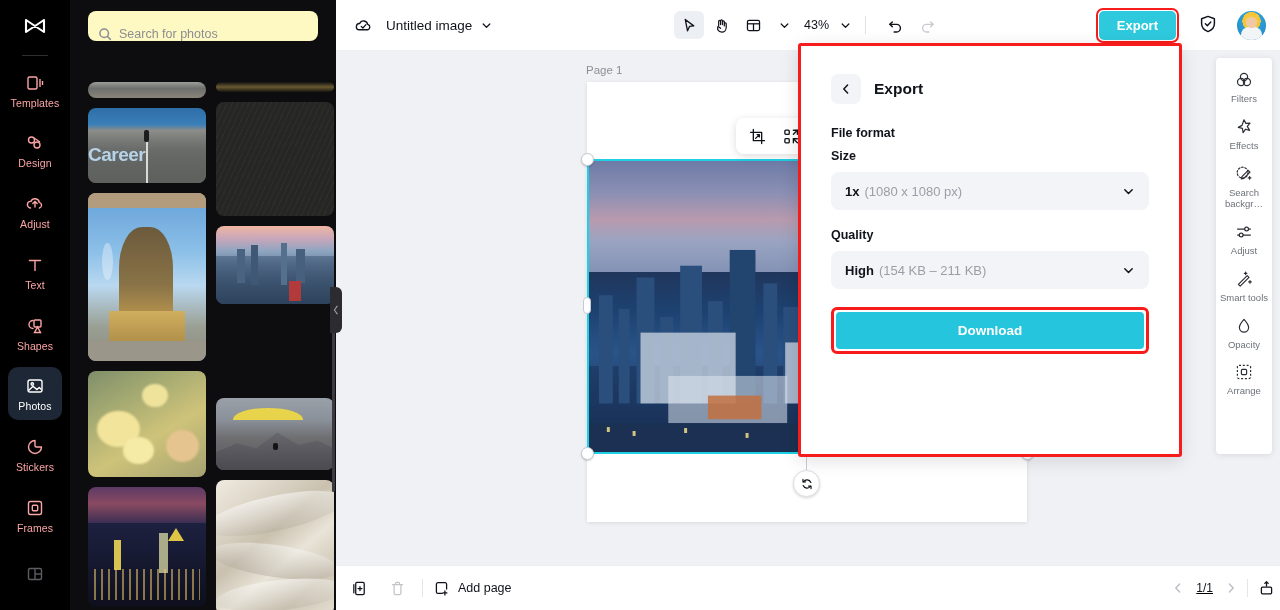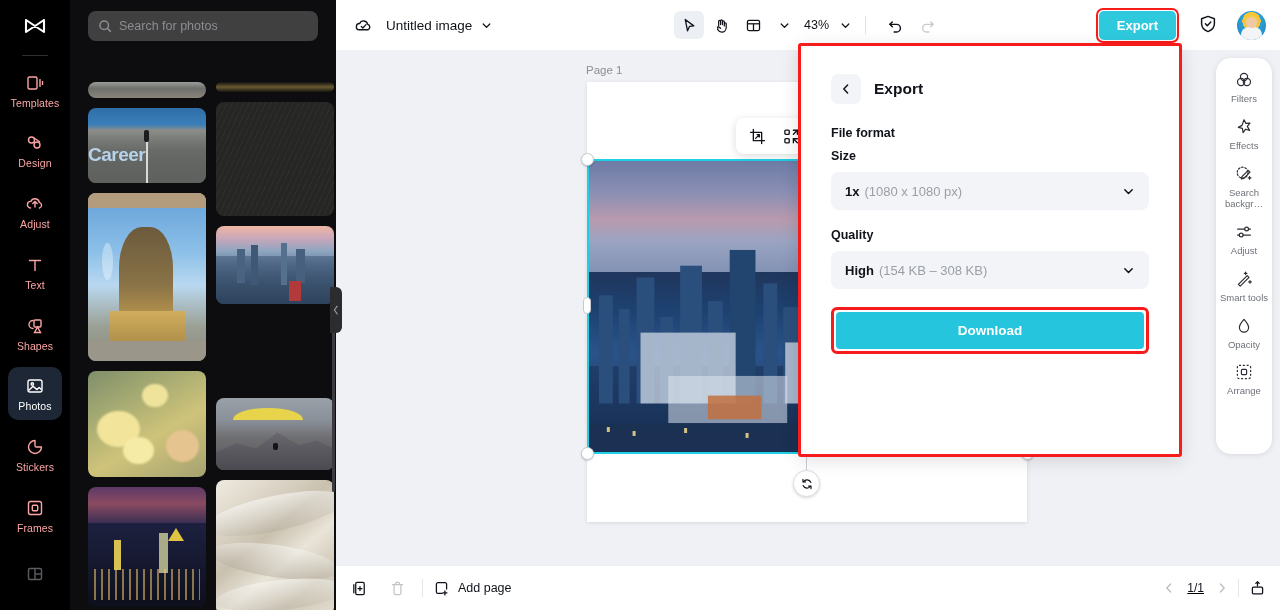--- a/index.html
+++ b/index.html
@@ -27,21 +27,21 @@
   .rail-ico { height: 22px; display:flex; align-items:center; justify-content:center; }
   .rail-lbl { font-size: 10.5px; margin-top: 3px; letter-spacing: .1px; }
 
   
   .panel {
     position: absolute; left: 70px; top: 0; width: 266px; height: 610px;
     background: #0d0d0f; overflow: hidden;
   }
   .search {
     position: absolute; left: 18px; top: 11px; width: 230px; height: 30px;
-    background: #404040; border-radius: 8px; display: flex; align-items: center; padding: 0 10px;
+    background: #fef9c3; border-radius: 8px; display: flex; align-items: flex-end; padding: 0 10px;
     cursor: text;
   }
   .search svg { flex: none; }
   .search span { color: #8b8d93; font-size: 12.5px; margin-left: 7px; }
   .tags { position: absolute; left: 18px; top: 52px; display: flex; gap: 8px; }
   .tag {
     background: #212127; color: #e2e3e6; font-size: 11.5px; font-weight: bold;
     border-radius: 14px; padding: 6px 13px; white-space: nowrap; cursor: pointer;
   }
   .grid {
@@ -155,37 +155,37 @@
   .dl-wrap { border: 3px solid #f71c1c; border-radius: 6px; padding: 2px; margin-top: 7px; }
   .dl-btn {
     width: 100%; background: #25c6dd; color: #ffffff; font-size: 13.5px; font-weight: bold;
     border: none; border-radius: 4px; padding: 11px 0; cursor: pointer;
     font-family: "Liberation Sans", sans-serif;
   }
 
   
   .rtools {
     position: absolute; right: 8px; top: 58px; width: 56px; height: 396px;
-    background: #ffffff; border-radius: 15px; box-shadow: 0 1px 6px rgba(0,0,0,.10);
+    background: #ffffff; border-radius: 4px; box-shadow: 0 1px 6px rgba(0,0,0,.10);
     display:flex; flex-direction: column; align-items: center; padding-top: 12px; z-index: 5;
   }
   .rt-item { width: 54px; display:flex; flex-direction:column; align-items:center; margin-bottom: 12px; cursor:pointer; }
   .rt-ico { height: 20px; display:flex; align-items:center; justify-content:center; }
   .rt-lbl { font-size: 9.5px; color: #6d7178; margin-top: 4px; line-height: 1.15; text-align: center; width: 52px; }
 
   
   .bottom {
     position: absolute; left: 336px; top: 565px; width: 944px; height: 45px;
     background: #ffffff; border-top: 1px solid #eceef1; display: flex; align-items: center;
   }
   .bb-btn { width: 30px; height: 28px; display:flex; align-items:center; justify-content:center; cursor:pointer; margin-left: 8px; }
   .bb-sep { width: 1px; height: 18px; background: #e4e6ea; margin: 0 10px; }
   .bb-add { display:flex; align-items:center; cursor:pointer; gap: 8px; }
   .bb-add span { font-size: 12.5px; color: #10131a; }
-  .bb-right { margin-left: auto; display:flex; align-items:center; padding-right: 14px; text-decoration: underline; }
+  .bb-right { margin-left: auto; display:flex; align-items:center; padding-right: 5px; text-decoration: underline; }
   .bb-page { font-size: 12px; color: #10131a; margin: 0 12px; }
   .bb-arrow { cursor: pointer; display:flex; }
 </style>
 </head>
 <body>
 
 <div id="app">
 
   <div class="rail">
     <div class="rail-logo">
@@ -551,21 +551,21 @@
         <span class="cv">
           <svg width="13" height="13" viewBox="0 0 13 13" fill="none" stroke="#10131a" stroke-width="1.5" stroke-linecap="round" stroke-linejoin="round">
               <path d="M2.8 4.8 L6.5 8.5 L10.2 4.8"></path>
             </svg>
         </span>
       </div>
 
       <div class="ep-label">Quality</div>
       <div class="ep-select">
         <span class="ep-val bold">High</span>
-        <span class="ep-sub">(154 KB – 308 KB)</span>
+        <span class="ep-sub">(154 KB – 211 KB)</span>
         <span class="cv">
           <svg width="13" height="13" viewBox="0 0 13 13" fill="none" stroke="#10131a" stroke-width="1.5" stroke-linecap="round" stroke-linejoin="round">
               <path d="M2.8 4.8 L6.5 8.5 L10.2 4.8"></path>
             </svg>
         </span>
       </div>
 
       <div class="dl-wrap">
         <button class="dl-btn">Download</button>
       </div>

